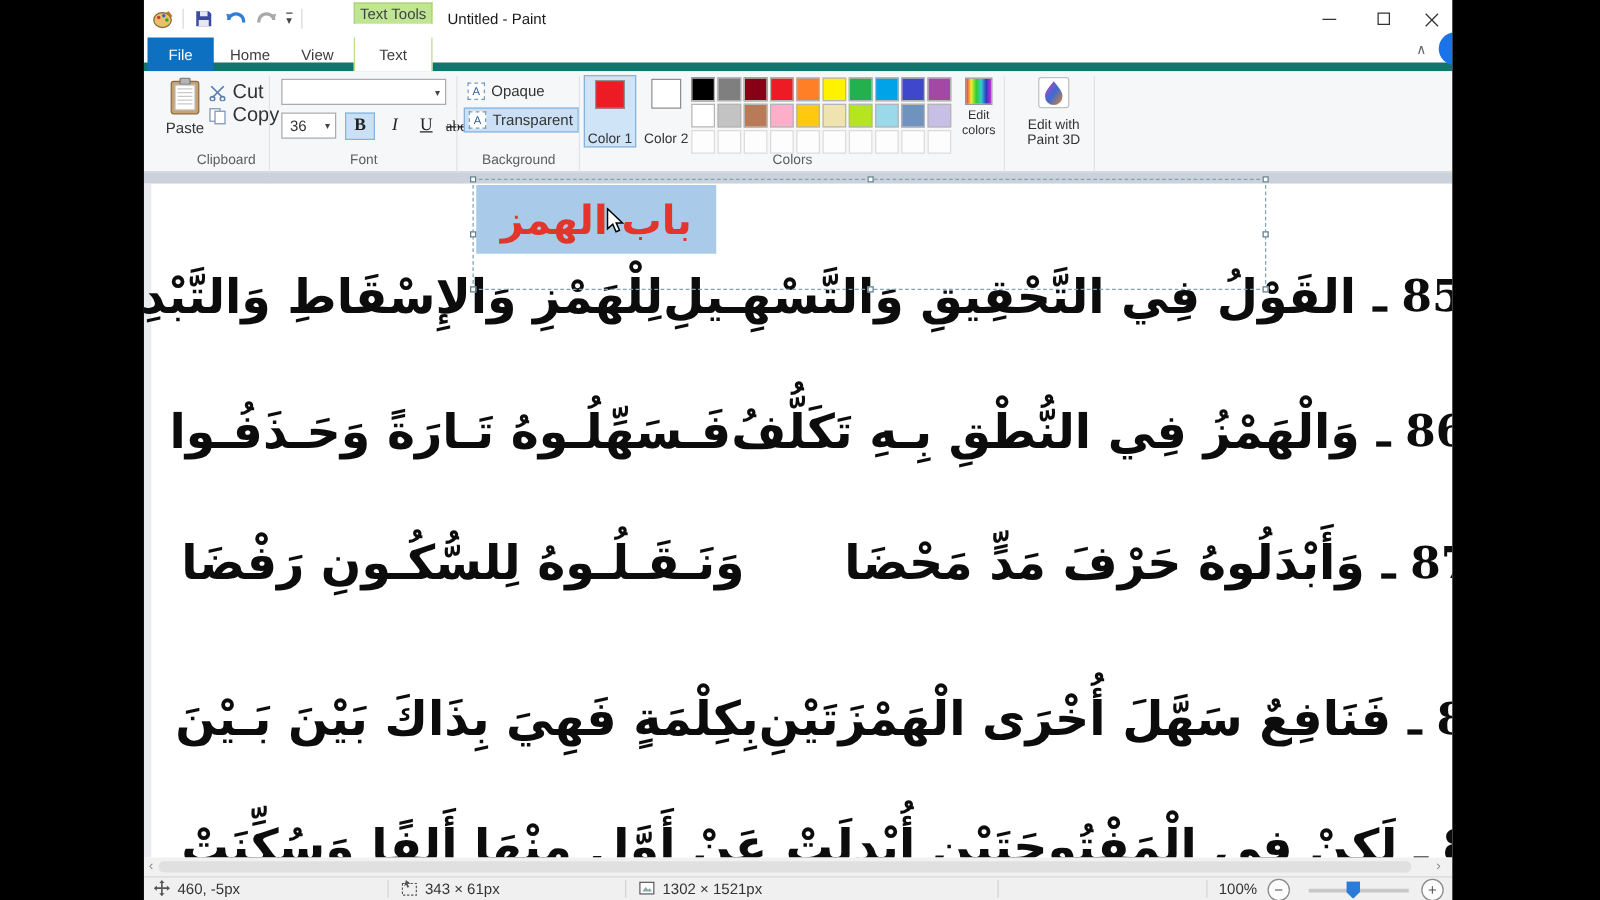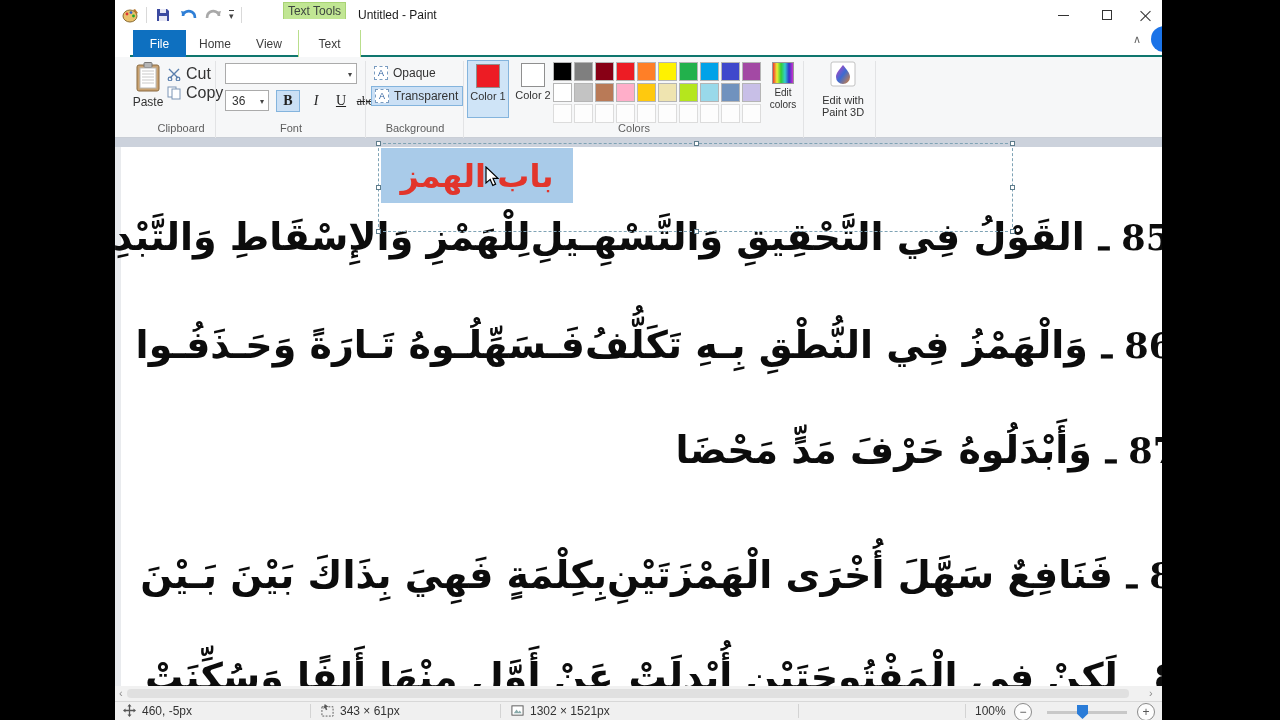--- a/index.html
+++ b/index.html
@@ -23,22 +23,22 @@
   .title-text { position:absolute; left:243px; top:8px; font-size:12px; color:#1a1a1a; }
   .win-btn { position:absolute; top:0; width:44px; height:30px; display:flex; align-items:center; justify-content:center; }
   .wb-min  { left:926px; } .wb-max { left:970px; } .wb-close { left:1014px; width:33px; }
   .glyph-min { width:11px; height:1px; background:#333; }
   .glyph-max { width:10px; height:10px; border:1px solid #333; }
   .glyph-x { position:relative; width:11px; height:11px; }
   .glyph-x::before,.glyph-x::after{content:"";position:absolute;left:5px;top:-1px;width:1px;height:14px;background:#333;}
   .glyph-x::before{transform:rotate(45deg);} .glyph-x::after{transform:rotate(-45deg);}
 
   
-  .tabs { position:absolute; left:15px; top:30px; width:1047px; height:27px; background:#fff;
-          border-bottom:2px solid #0f766e; }
+  .tabs { position:absolute; left:0; top:30px; width:1047px; height:27px; background:#fff;
+          border-bottom:7px solid #0f766e; }
   .tab { position:absolute; top:0; height:27px; display:flex; align-items:center; justify-content:center;
          font-size:12px; color:#3c3c3c; }
   .tab-file { left:3px; width:53px; background:#0e70c0; color:#fff; }
   .tab-home { left:60px; width:50px; }
   .tab-view { left:114px; width:50px; }
   .tab-text { left:168px; width:63px; background:#fff; border-left:1px solid #b9de8c;
               border-right:1px solid #b9de8c; }
   .ribbon-collapse { position:absolute; left:1018px; top:33px; font-size:11px; color:#666; }
   .cam-circle { position:absolute; left:1036px; top:26px; width:26px; height:26px; border-radius:50%;
                 background:#1a73e8; }
@@ -52,21 +52,21 @@
   .small-btn { position:absolute; display:flex; align-items:center; gap:5px; font-size:16px; color:#333; }
   .combo { position:absolute; background:#fff; border:1px solid #ababab; }
   .combo .arr { position:absolute; right:4px; top:50%; transform:translateY(-50%); font-size:8px; color:#444; }
   .fmt-btn { position:absolute; width:24px; height:22px; display:flex; align-items:center; justify-content:center;
              font-size:14px; color:#222; }
   .toggled { background:#cbe0f5; border:1px solid #84b4dd; }
   .bg-btn { position:absolute; width:92px; height:20px; display:flex; align-items:center; gap:5px;
             font-size:12px; padding-left:3px; }
   .a-icon { width:14px; height:14px; border:1px dashed #7a9cc0; font-size:9px; color:#2a5d9c;
             display:flex; align-items:center; justify-content:center; background:#fff; }
-  .color-btn { position:absolute; display:flex; flex-direction:column; align-items:center; gap:2px;
+  .color-btn { position:absolute; display:flex; flex-direction:column; align-items:center; gap:18px;
                font-size:11px; color:#333; padding-top:3px; line-height:12px; text-align:center; }
   .swatch-big { width:24px; height:24px; border:1px solid #8f8f8f; }
   .sel-blue { background:#cfe4f7; border:1px solid #84b4dd; }
   .palette { position:absolute; left:438px; top:5px; width:212px; display:grid;
              grid-template-columns:repeat(10,19px); grid-auto-rows:19px; gap:2px; }
   .swatch { width:19px; height:19px; border:1px solid #b5b5b5; }
   .swatch.empty { border:1px solid #dcdcdc; background:#fdfdfd; }
   .rainbow { width:22px; height:22px; border:1px solid #999;
     background:linear-gradient(90deg,#e33,#ee3,#3c3,#3cc,#33c,#c3c); }
   .lbl-2line { font-size:11px; line-height:12px; text-align:center; color:#333; }
@@ -313,20 +313,21 @@
             <span class="vnum">86 ـ</span>
             <span>وَالْهَمْزُ فِي النُّطْقِ بِـهِ تَكَلُّفُ</span>
           </span>
         <span>فَـسَهِّلُـوهُ تَـارَةً وَحَـذَفُـوا</span>
       </div>
       <div class="verse v3">
         <span class="vr">
             <span class="vnum">87 ـ</span>
             <span>وَأَبْدَلُوهُ حَرْفَ مَدٍّ مَحْضَا</span>
           </span>
+        <span>وَنَـقَـلُـوهُ لِلسُّكُـونِ رَفْضَا</span>
       </div>
       <div class="verse v4">
         <span class="vr">
             <span class="vnum">88 ـ</span>
             <span>فَنَافِعٌ سَهَّلَ أُخْرَى الْهَمْزَتَيْنِ</span>
           </span>
         <span>بِكِلْمَةٍ فَهِيَ بِذَاكَ بَيْنَ بَـيْنَ</span>
       </div>
       <div class="verse v5">
         <span class="vr">

